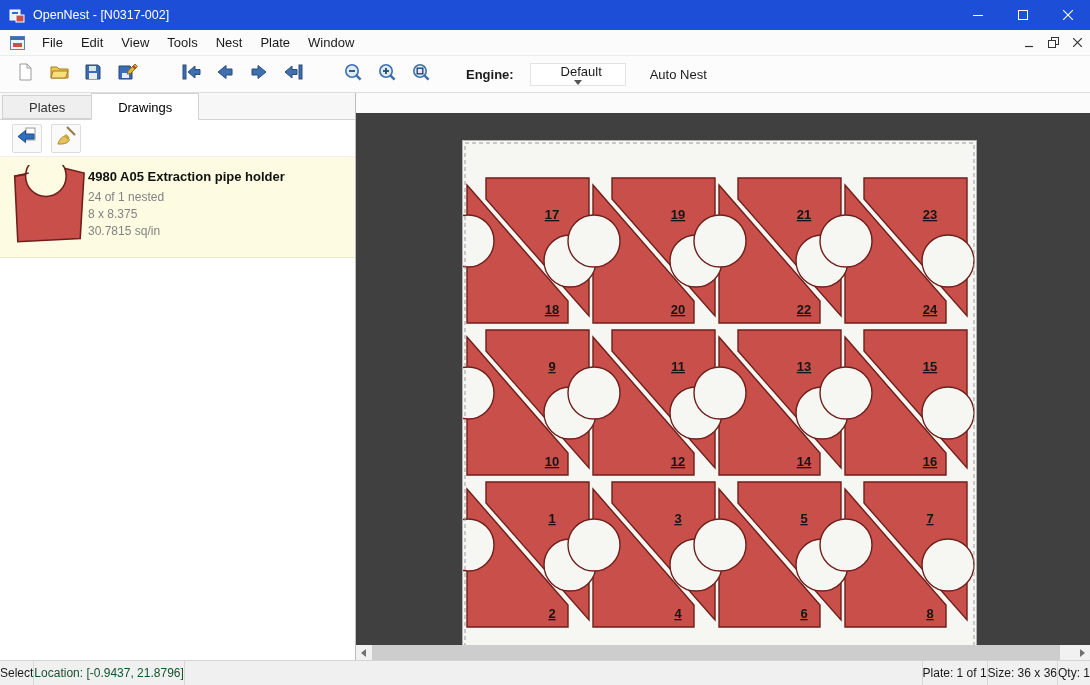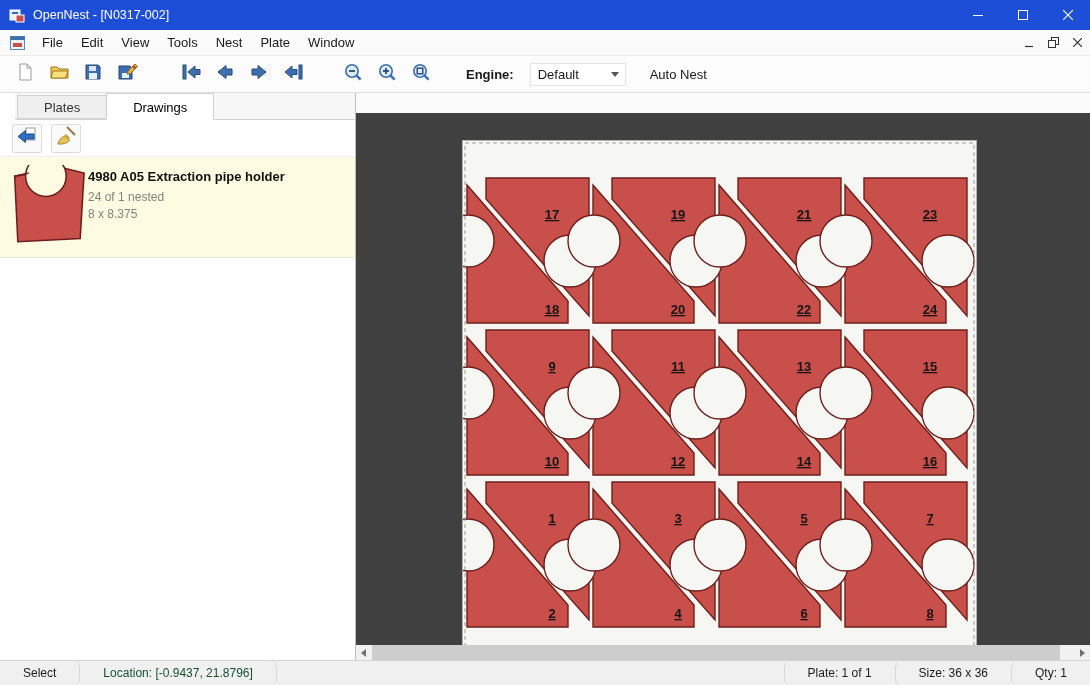--- a/index.html
+++ b/index.html
@@ -24,31 +24,31 @@
 
   
   .toolbar{position:absolute;left:0;top:56px;width:100%;height:37px;background:#fcfcfc;
            border-bottom:1px solid #dedede;box-sizing:border-box;display:flex;align-items:center;padding-left:8px;}
   .tbtn{width:34px;height:30px;display:flex;align-items:center;justify-content:center;border-radius:2px;}
   .tgap{width:30px;height:1px;}
   .tgap2{width:26px;height:1px;}
   .tgap3{width:28px;height:1px;}
   .engine-label{font-size:13px;font-weight:bold;margin-right:16px;}
   .dropdown{width:96px;height:23px;border:1px solid #e3e3e3;background:#fff;display:flex;align-items:center;
-            font-size:13px;padding-left:7px;box-sizing:border-box;}
+            font-size:13px;padding-left:7px;box-sizing:border-box;flex-direction:column;}
   .dropdown .dval{flex:1;}
   .caret{width:0;height:0;border-left:4px solid transparent;border-right:4px solid transparent;
          border-top:5px solid #555;margin-right:6px;}
   .autonest{font-size:13px;margin-left:16px;padding:5px 8px;}
 
   
   .leftpanel{position:absolute;left:0;top:93px;width:356px;bottom:25px;background:#fff;
              border-right:1px solid #bdbdbd;box-sizing:border-box;}
   .tabstrip{display:flex;align-items:flex-end;height:27px;background:#f7f7f7;
-            border-bottom:1px solid #d2d2d2;padding-left:2px;box-sizing:border-box;margin-left:15px;}
+            border-bottom:1px solid #d2d2d2;padding-left:2px;box-sizing:border-box;}
   .tab{font-size:13px;height:24px;line-height:24px;padding:0 26px;border:1px solid #d2d2d2;
        background:#efefef;margin-right:-1px;box-sizing:border-box;color:#333;}
   .tab.active{background:#fff;height:27px;line-height:27px;border-bottom:1px solid #fff;margin-bottom:-1px;z-index:2;position:relative;color:#000;}
   .panel-toolbar{display:flex;align-items:center;gap:9px;height:36px;padding-left:12px;background:#fff;}
   .pbtn{width:28px;height:27px;display:flex;align-items:center;justify-content:center;border:1px solid #dcdcdc;border-radius:2px;background:#fafafa;}
   .drawing-item{display:flex;padding:8px 10px;background:#fdfce2;border-top:1px solid #f0f0f0;
                 border-bottom:1px solid #e9e9d2;align-items:flex-start;}
   .item-text{padding-top:4px;}
   .item-title{font-size:13px;font-weight:bold;color:#111;margin-bottom:5px;}
   .item-line{font-size:12px;color:#828282;line-height:1.4;}
@@ -60,21 +60,21 @@
   .hscroll{position:absolute;left:0;right:0;bottom:0;height:15px;background:#f1f1f1;}
   .hs-arrow{position:absolute;top:0;width:15px;height:15px;display:flex;align-items:center;justify-content:center;}
   .hs-arrow.left{left:0;} .hs-arrow.right{right:0;}
   .tri-l{width:0;height:0;border-top:4px solid transparent;border-bottom:4px solid transparent;border-right:5px solid #707070;}
   .tri-r{width:0;height:0;border-top:4px solid transparent;border-bottom:4px solid transparent;border-left:5px solid #707070;}
   .hs-thumb{position:absolute;left:16px;top:0;width:688px;height:15px;background:#cdcdcd;}
 
   
   .statusbar{position:absolute;left:0;bottom:0;width:100%;height:25px;background:#f0f0f0;
              border-top:1px solid #d4d4d4;box-sizing:border-box;display:flex;align-items:center;font-size:12px;}
-  .sb-cell{height:100%;display:flex;align-items:center;padding:0 23px;border-right:1px solid #d7d7d7;white-space:nowrap;border-radius:6px;}
+  .sb-cell{height:100%;display:flex;align-items:center;padding:0 0;border-right:1px solid #d7d7d7;white-space:nowrap;}
   .sb-gray{color:#14532d;}
   .sb-spacer{flex:1;height:100%;}
   .sb-right{border-right:none;border-left:1px solid #d7d7d7;}
   .gpu{color:#169016;}
 </style>
 </head>
 <body>
 
 <div class="app">
 
@@ -249,20 +249,21 @@
         <svg width="78" height="80" viewBox="0 0 100 102">
           <path d="M 6,14 L 70,4 L 95,10 L 90,94 L 10,98 Z" fill="#c94f4a" stroke="#6f1f1b" stroke-width="2"></path>
           <circle cx="46" cy="14" r="26" fill="#fdfce2" stroke="#6f1f1b" stroke-width="2"></circle>
           <path d="M 6,14 L 24,10" stroke="#6f1f1b" stroke-width="2" fill="none"></path>
         </svg>
       </span>
       <div class="item-text">
         <div class="item-title">4980 A05 Extraction pipe holder</div>
         <div class="item-line">24 of 1 nested</div>
         <div class="item-line">8 x 8.375</div>
+        <div class="item-line">30.7815 sq/in</div>
       </div>
     </div>
   </div>
 
   <div class="canvas">
     <div class="plate">
       <svg id="plate-svg" width="513" height="510">
           <g transform="translate(3,36)">
             <path d="M 20,1 L 123,1 L 123,139 L 20,22 Z" fill="#c94f4a" stroke="#6f1f1b" stroke-width="1.4"></path>
             <path d="M 1,8 L 102,124 L 102,146 L 1,146 Z" fill="#c94f4a" stroke="#6f1f1b" stroke-width="1.4"></path>

